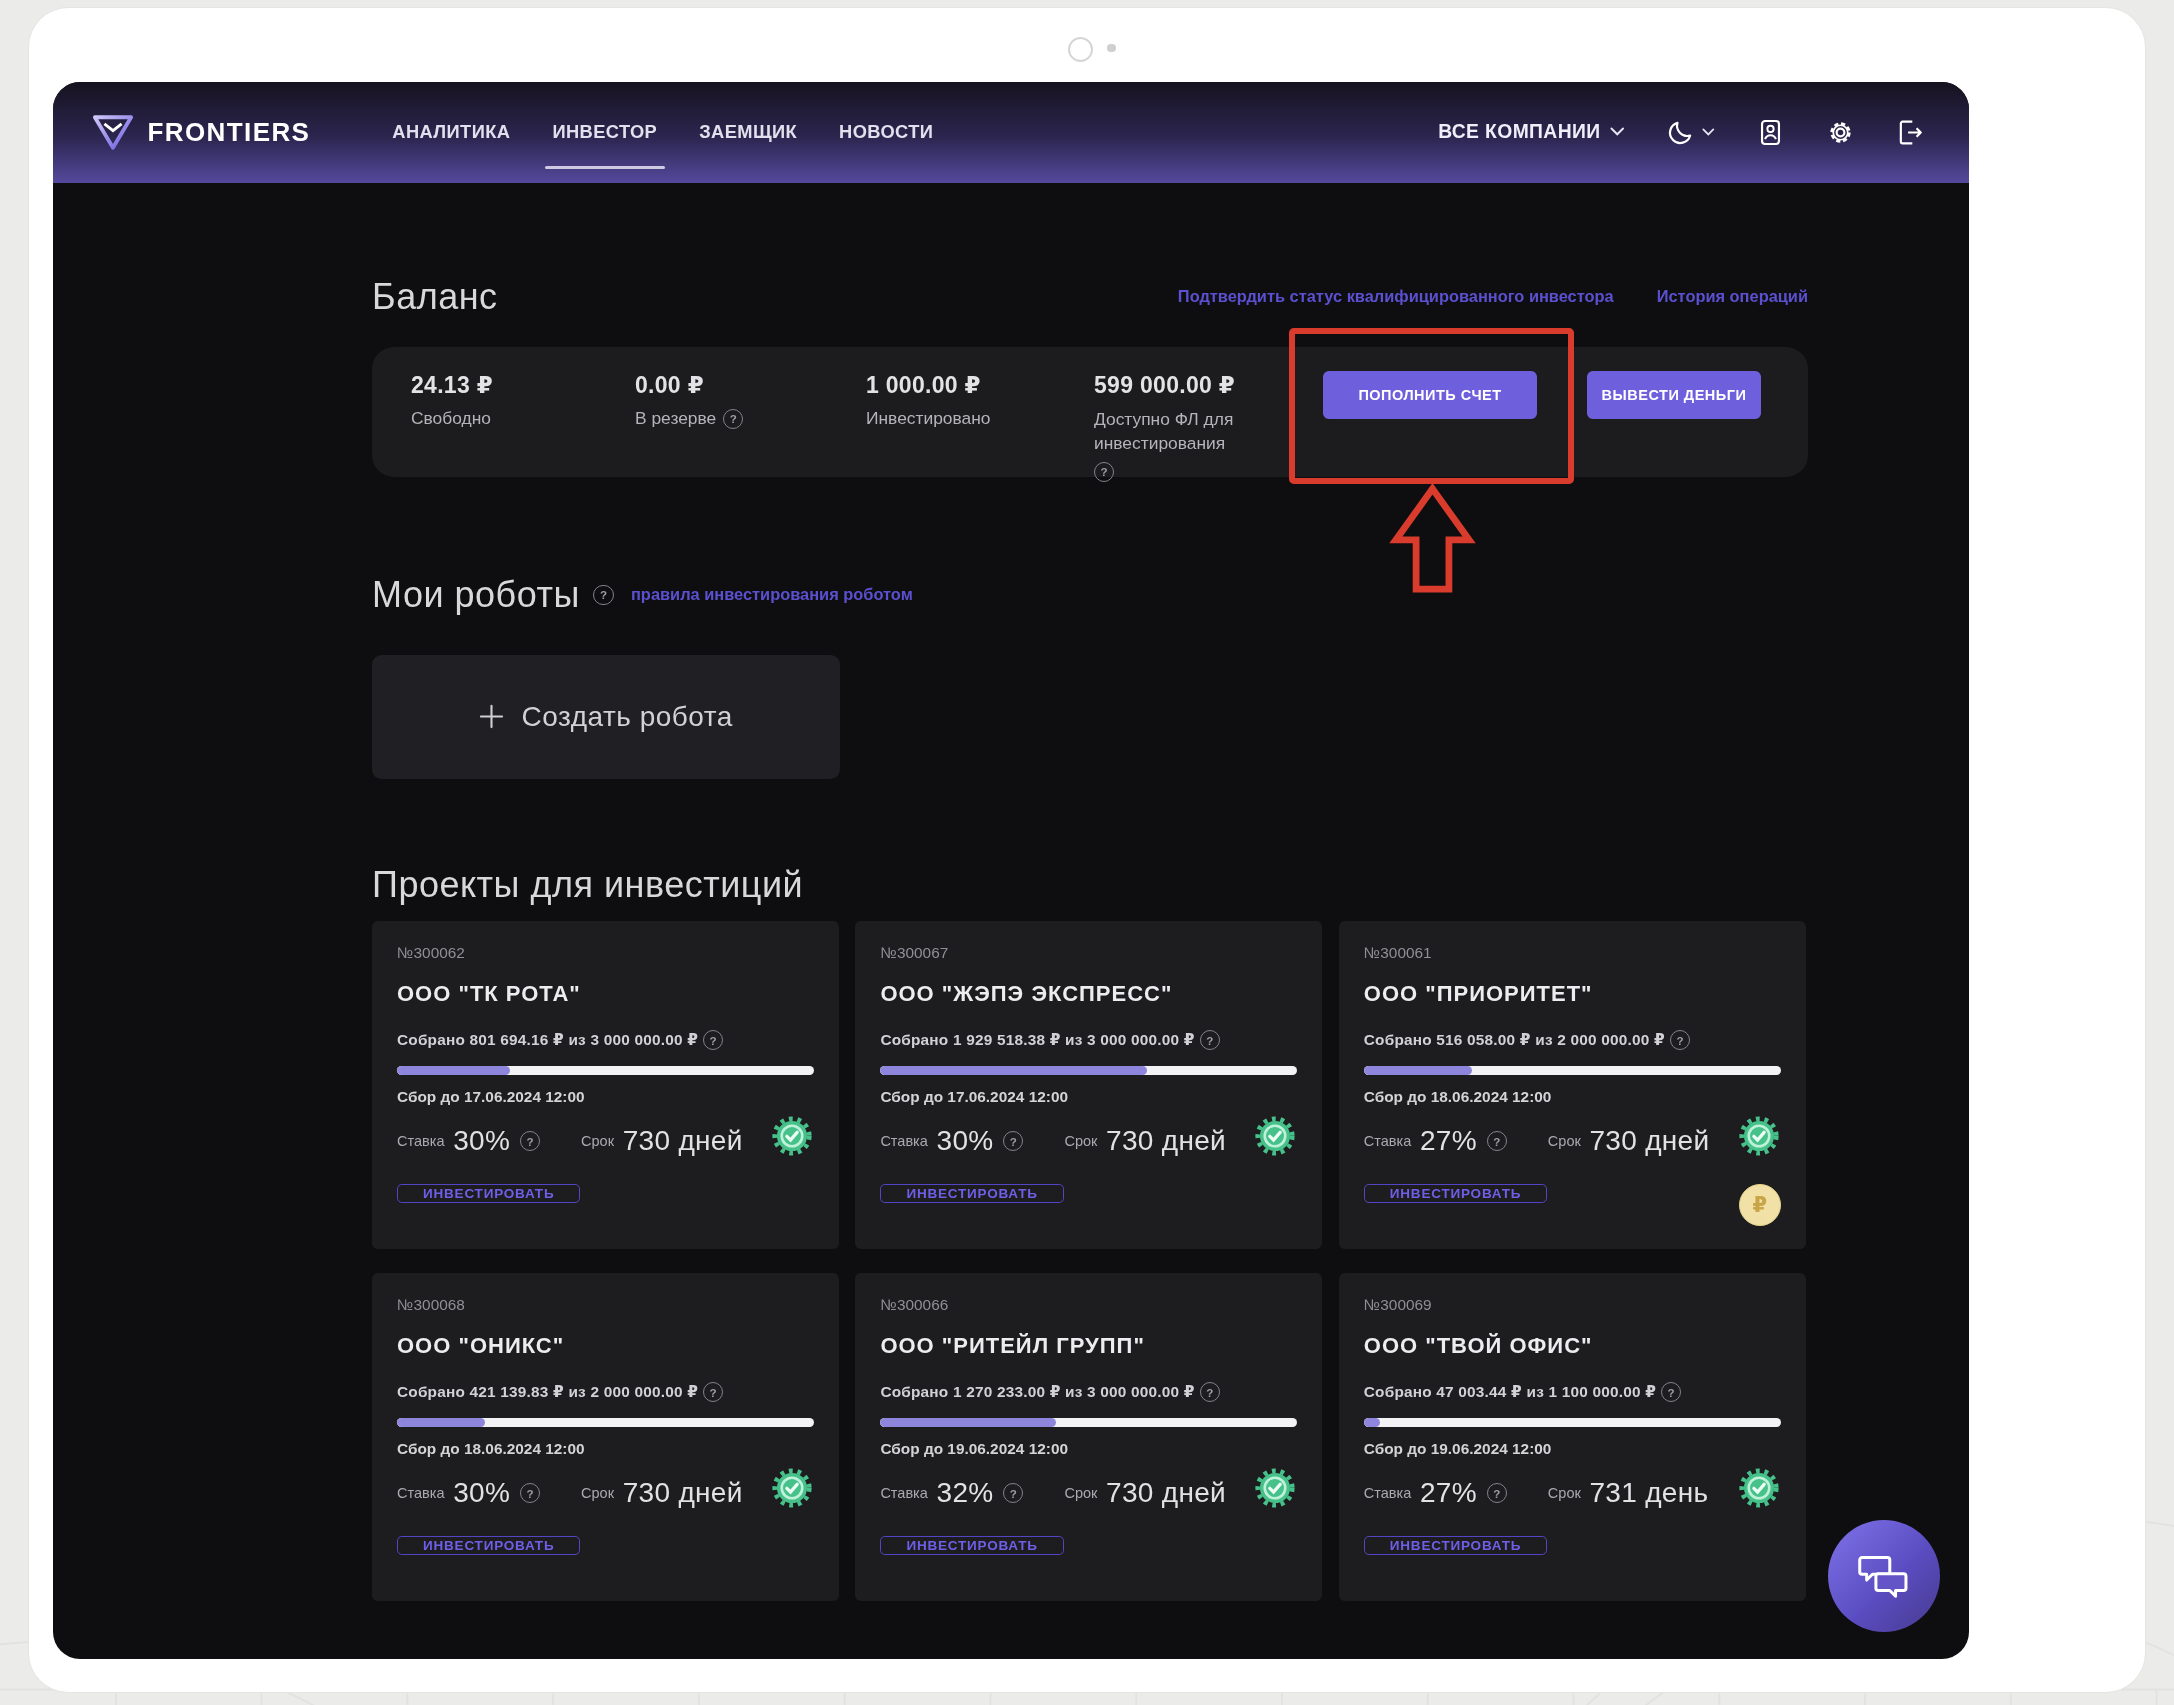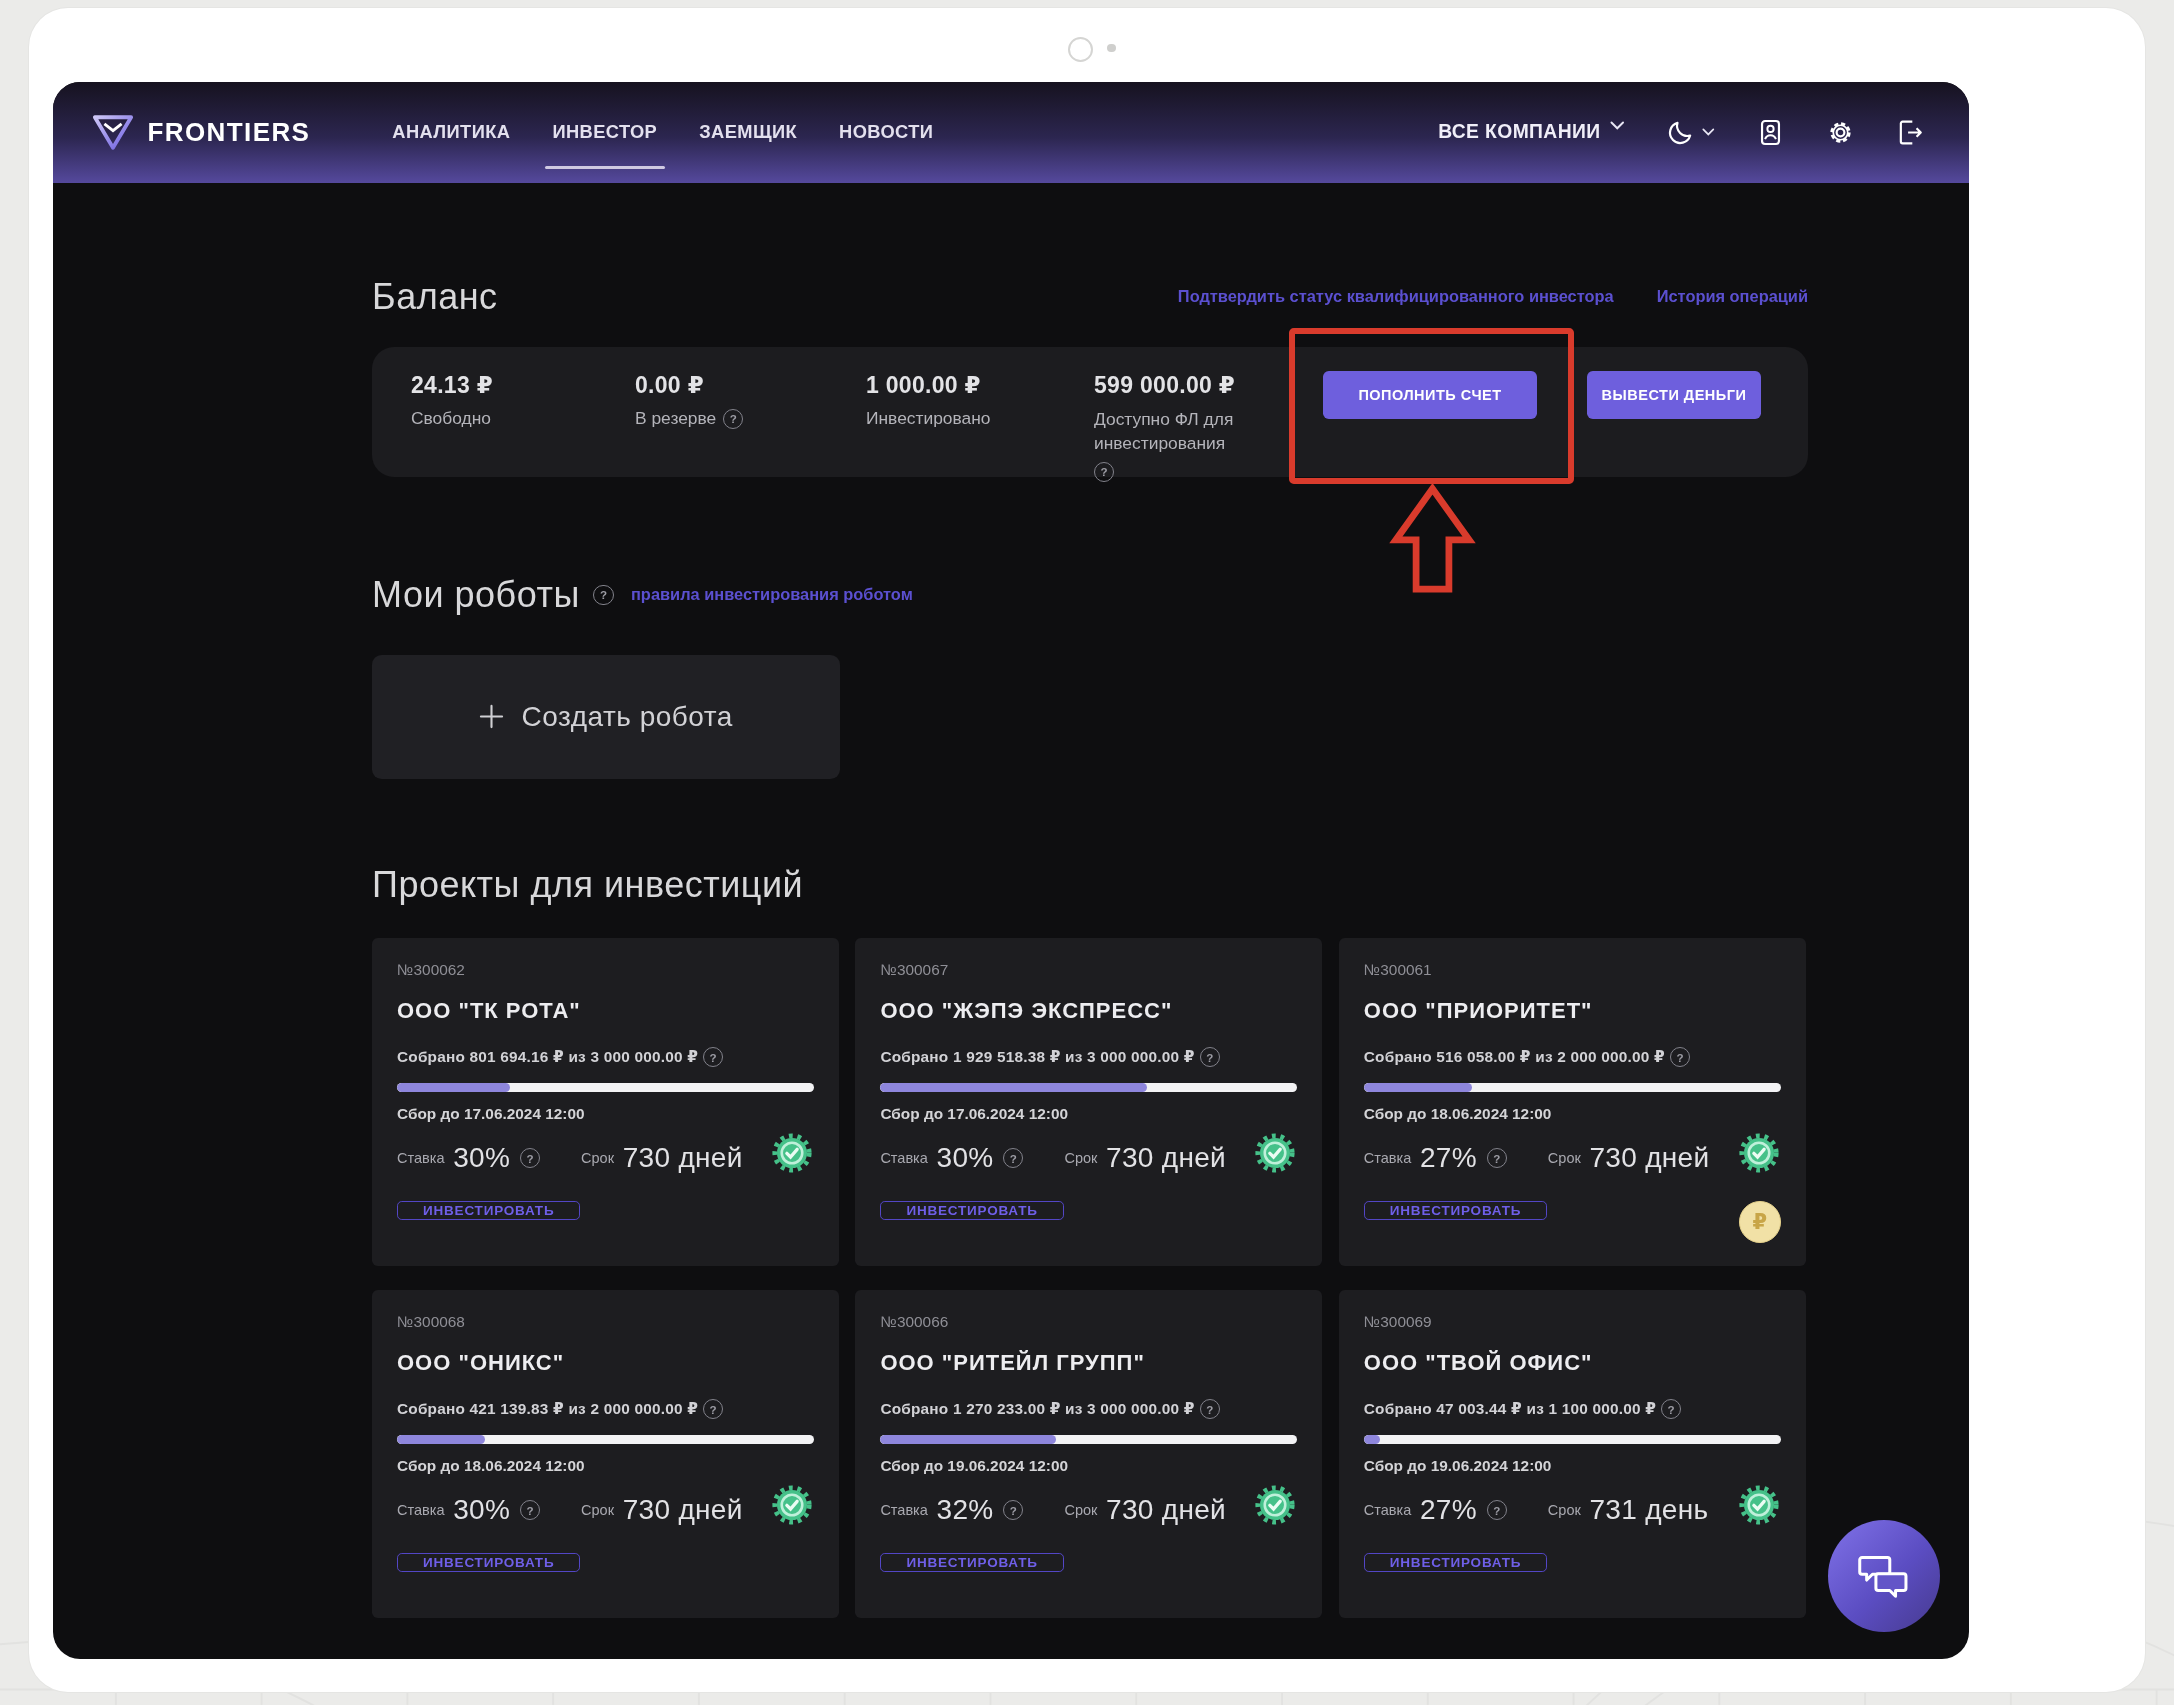--- a/index.html
+++ b/index.html
@@ -38,21 +38,21 @@
   .nav{display:flex;gap:42px;margin-left:82px;}
   .nav-item{
     position:relative;color:#e3e0ee;font-size:18.3px;font-weight:bold;
     letter-spacing:0.4px;cursor:pointer;
   }
   .nav-item.active::after{
     content:"";position:absolute;left:-7.7px;right:-7.7px;bottom:-26px;height:2.9px;
     background:#cfc9e2;border-radius:1.9px;
   }
   .header-right{margin-left:auto;display:flex;align-items:center;gap:41px;}
-  .company-select{display:flex;align-items:flex-start;gap:9.7px;color:#f0eef8;
+  .company-select{display:flex;align-items:center;gap:9.7px;color:#f0eef8;
     font-size:19.3px;font-weight:bold;letter-spacing:0.4px;cursor:pointer;}
   .hicon{display:flex;align-items:center;gap:7.7px;cursor:pointer;}
   
   .content{position:relative;margin-left:319px;width:1436px;}
   .section-title{color:#d8d8da;font-size:36px;font-weight:400;letter-spacing:0.5px;margin:0;}
   
   .balance-head{padding-top:93px;display:flex;justify-content:space-between;align-items:center;}
   .balance-links{display:flex;gap:43px;}
   .plink{color:#5b50d0;font-size:16.4px;font-weight:bold;cursor:pointer;}
   .balance-panel{
@@ -85,21 +85,21 @@
   .robots{margin-top:97px;}
   .robots-head{display:flex;align-items:center;gap:13.5px;}
   .robots-link{color:#5b50d0;font-size:16.4px;font-weight:bold;cursor:pointer;margin-left:3.9px;}
   .create-card{
     margin-top:39px;width:468px;height:124px;background:#202024;border-radius:9.7px;
     display:flex;align-items:center;justify-content:center;gap:17.4px;cursor:pointer;
   }
   .create-label{color:#d2d2d6;font-size:28px;letter-spacing:0.5px;}
   
   .projects{margin-top:85px;padding-bottom:39px;}
-  .grid{margin-top:32px;display:grid;grid-template-columns:repeat(3,467px);column-gap:16.4px;row-gap:24px;}
+  .grid{margin-top:15px;display:grid;grid-template-columns:repeat(3,467px);column-gap:16.4px;row-gap:24px;}
   .card{
     position:relative;height:328px;background:#1d1d20;border-radius:5.8px;
     padding:23px 25px;box-sizing:border-box;
   }
   .card-num{color:#8f8f96;font-size:15.4px;}
   .card-name{margin:19.3px 0 0;color:#ededf0;font-size:22px;font-weight:bold;letter-spacing:1px;}
   .card-collected{margin-top:23px;display:flex;align-items:center;gap:5px;
     color:#d2d2d6;font-size:15.4px;font-weight:bold;letter-spacing:0.2px;text-align:center;}
   .progress{margin-top:15.4px;height:9.7px;background:#f3f3f5;border-radius:4.8px;overflow:hidden;}
   .progress-fill{height:100%;background:#8e86dc;border-radius:4.8px;}

